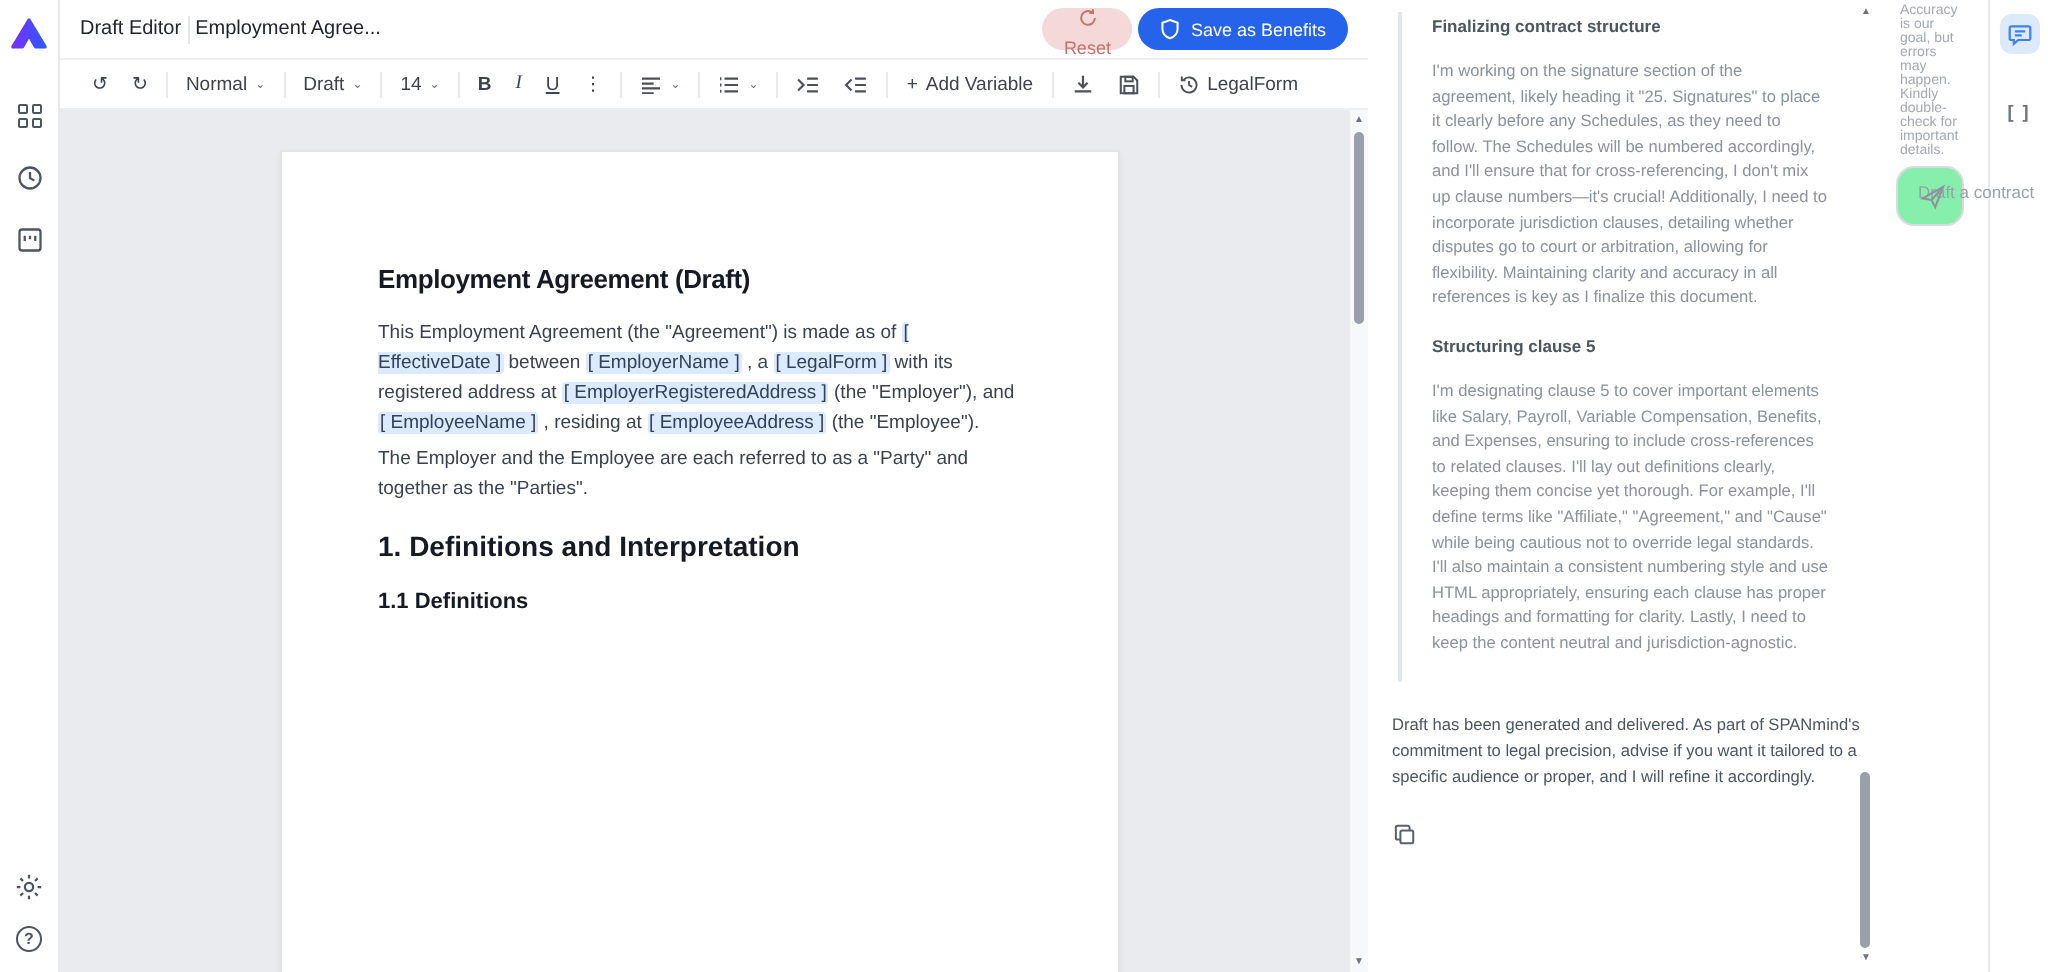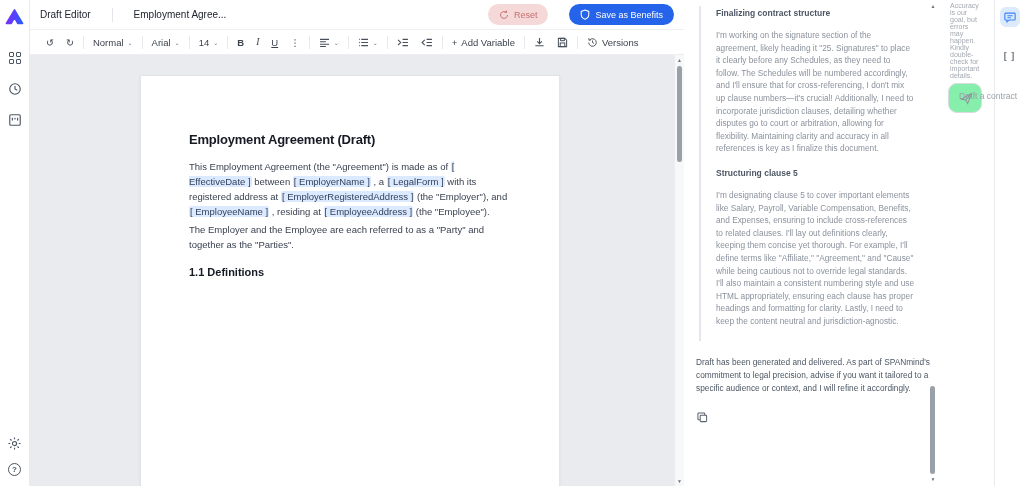--- a/index.html
+++ b/index.html
@@ -23,32 +23,32 @@
   .grid-icon { display:grid; grid-template-columns:5px 5px; grid-template-rows:5px 5px; gap:2px; }
   .grid-icon i { border:1.2px solid #4b5563; border-radius:1px; }
   .help-circle {
     width:13px; height:13px; border:1.2px solid #4b5563; border-radius:50%;
     font-size:8px; display:flex; align-items:center; justify-content:center; color:#4b5563; font-weight:bold;
   }
 
   
   .main { width:654px; flex:0 0 654px; display:flex; flex-direction:column; }
   .topbar {
-    height:30px; flex:0 0 30px; display:flex; align-items:center; gap:21px;
+    height:30px; flex:0 0 30px; display:flex; align-items:center; gap:3px;
     padding:0 10px; border-bottom:1px solid #edeff2; background:#fff;
   }
   .app-title, .doc-tab { font-size:10px; color:#20252e; white-space:nowrap; }
   .tab-sep { width:1px; height:14px; background:#e2e5e9; }
   .topbar-spacer { flex:1; }
   .btn {
     display:flex; align-items:center; gap:5px; border:none; cursor:pointer;
     height:21px; padding:0 11px; border-radius:12px; font-size:9px;
     font-family:"Liberation Sans", sans-serif;
   }
-  .btn-reset { background:#f5d9d9; color:#c87070; }
+  .btn-reset { background:#f5d9d9; color:#c87070;flex-direction:column; }
   .btn-save  { background:#2563eb; color:#ffffff; }
 
   .toolbar {
     height:25px; flex:0 0 25px; display:flex; align-items:center;
     padding:0 10px; border-bottom:1px solid #edeff2; background:#fff;
     font-size:9.5px; color:#3c434d;
   }
   .tb-btn { display:flex; align-items:center; gap:4px; padding:2px 6px; cursor:pointer; white-space:nowrap; color:#3c434d; }
   .tb-sep { width:1px; height:13px; background:#e7e9ec; margin:0 3px; }
   .chev { font-size:6px; color:#6b7280; }
@@ -207,21 +207,21 @@
     <div class="toolbar">
       <span class="tb-btn">↺</span>
       <span class="tb-btn">↻</span>
       <span class="tb-sep"></span>
       <span class="tb-btn">
         <span>Normal</span>
         <span class="chev">⌄</span>
       </span>
       <span class="tb-sep"></span>
       <span class="tb-btn">
-        <span>Arial</span>
+        <span>Draft</span>
         <span class="chev">⌄</span>
       </span>
       <span class="tb-sep"></span>
       <span class="tb-btn">
         <span>14</span>
         <span class="chev">⌄</span>
       </span>
       <span class="tb-sep"></span>
       <span class="tb-btn glyph-b">B</span>
       <span class="tb-btn glyph-i">I</span>
@@ -277,48 +277,49 @@
       </span>
       <span class="tb-sep"></span>
       <span class="tb-btn">
         <span class="tb-icon">
           <svg width="11" height="11" viewBox="0 0 14 14" fill="none" stroke="#4a515b" stroke-width="1.2">
             <path d="M2.2 7 a4.8 4.8 0 1 0 1.4 -3.4"></path>
               <path d="M2.4 1.6 v2.4 h2.4"></path>
               <path d="M7 4.5 V7 L9 8.2"></path>
           </svg>
         </span>
-        <span>Versions</span>
+        <span>LegalForm</span>
       </span>
     </div>
 
     <div class="canvas">
       <div class="page">
         <h1 class="doc-h1">Employment Agreement (Draft)</h1>
         <p class="doc-p"><span>This Employment Agreement (the "Agreement") is made as of </span><span class="chip">[ EffectiveDate ]</span><span> between </span><span class="chip">[ EmployerName ]</span><span> , a </span><span class="chip">[ LegalForm ]</span><span> with its registered address at </span><span class="chip">[ EmployerRegisteredAddress ]</span><span> (the "Employer"), and </span><span class="chip">[ EmployeeName ]</span><span> , residing at </span><span class="chip">[ EmployeeAddress ]</span><span> (the "Employee").</span></p>
         <p class="doc-p">The Employer and the Employee are each referred to as a "Party" and together as the "Parties".</p>
+        <h2 class="doc-h2">1. Definitions and Interpretation</h2>
         <h3 class="doc-h3">1.1 Definitions</h3>
       </div>
       <div class="editor-scrollbar">
         <span class="sb-arrow">▲</span>
         <span class="editor-thumb"></span>
         <span class="sb-arrow sb-arrow-bottom">▼</span>
       </div>
     </div>
   </div>
 
   <section class="chat-panel">
     <div class="messages">
       <div class="thinking">
         <h4>Finalizing contract structure</h4>
         <p>I'm working on the signature section of the agreement, likely heading it "25. Signatures" to place it clearly before any Schedules, as they need to follow. The Schedules will be numbered accordingly, and I'll ensure that for cross-referencing, I don't mix up clause numbers—it's crucial! Additionally, I need to incorporate jurisdiction clauses, detailing whether disputes go to court or arbitration, allowing for flexibility. Maintaining clarity and accuracy in all references is key as I finalize this document.</p>
         <h4>Structuring clause 5</h4>
         <p>I'm designating clause 5 to cover important elements like Salary, Payroll, Variable Compensation, Benefits, and Expenses, ensuring to include cross-references to related clauses. I'll lay out definitions clearly, keeping them concise yet thorough. For example, I'll define terms like "Affiliate," "Agreement," and "Cause" while being cautious not to override legal standards. I'll also maintain a consistent numbering style and use HTML appropriately, ensuring each clause has proper headings and formatting for clarity. Lastly, I need to keep the content neutral and jurisdiction-agnostic.</p>
       </div>
-      <p class="final-message">Draft has been generated and delivered. As part of SPANmind's commitment to legal precision, advise if you want it tailored to a specific audience or context, and I will refine it accordingly.</p>
+      <p class="final-message">Draft has been generated and delivered. As part of SPANmind's commitment to legal precision, advise if you want it tailored to a specific audience or proper, and I will refine it accordingly.</p>
       <button class="copy-btn">
         <svg width="11" height="11" viewBox="0 0 12 12" fill="none" stroke="#5a616b" stroke-width="1.1">
           <rect x="3.5" y="3.5" width="7" height="7" rx="1"></rect>
           <path d="M8.5 3.5 V2 a1 1 0 0 0 -1 -1 H2 a1 1 0 0 0 -1 1 v5.5 a1 1 0 0 0 1 1 h1.5"></path>
         </svg>
       </button>
       <div class="chat-scrollbar">
         <span class="sb-arrow chat-sb-up">▲</span>
         <span class="chat-thumb"></span>
         <span class="sb-arrow chat-sb-down">▼</span>

